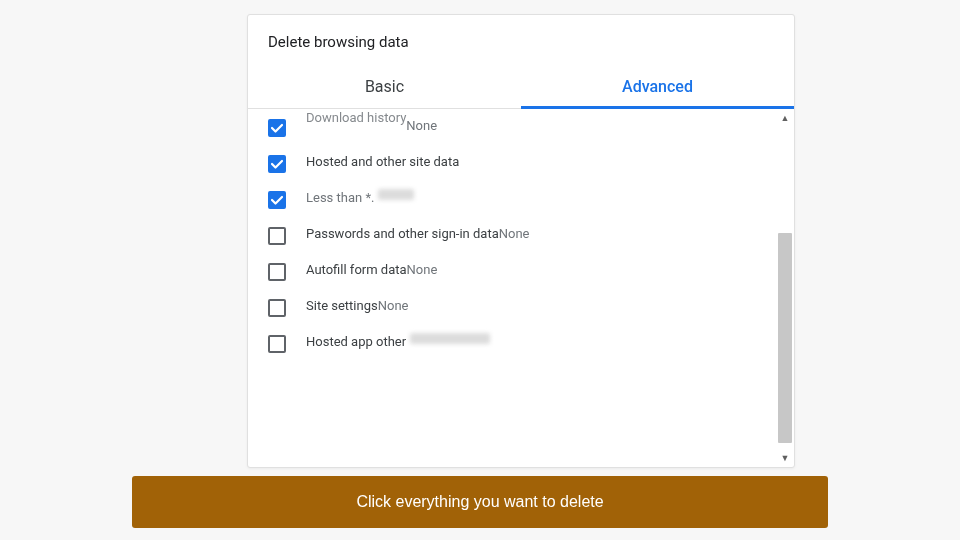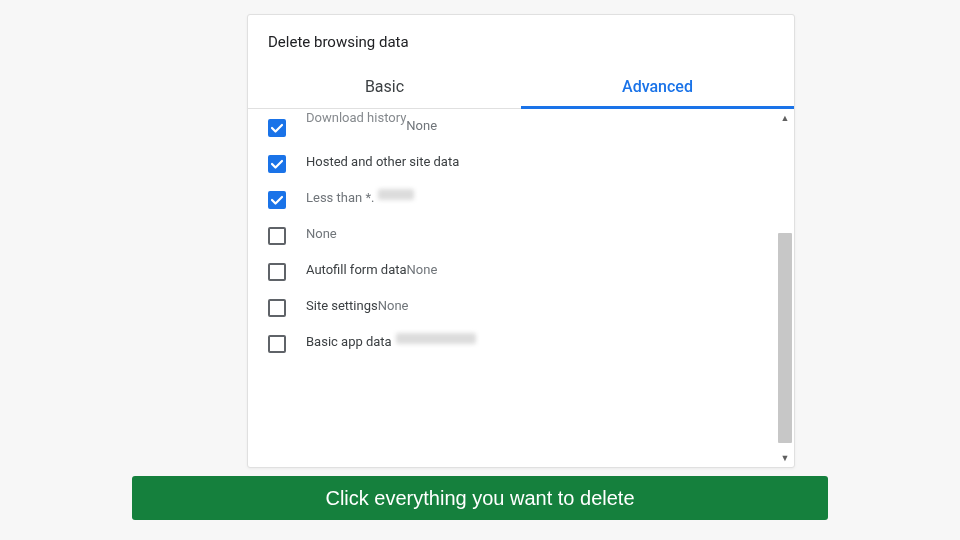--- a/index.html
+++ b/index.html
@@ -129,24 +129,24 @@
     align-items: center;
     justify-content: center;
     color: #606060;
     font-size: 9px;
   }
   .caption-bar {
     position: absolute;
     left: 132px;
     top: 476px;
     width: 696px;
-    height: 44px;
-    background: #15803d;
+    height: 52px;
+    background: #a16207;
     color: #fff;
-    font-size: 20px;
+    font-size: 16px;
     display: flex;
     align-items: center;
     justify-content: center;
     border-radius: 3px;
     font-family: "Segoe UI", Arial, sans-serif;
   }
 </style>
 </head>
 <body>
 
@@ -192,20 +192,21 @@
           <div class="item-text">
             <div class="item-sub">
               <span>Less than *.</span>
               <span class="blur" style="width: 36px;"></span>
             </div>
           </div>
         </div>
         <div class="item">
           <div class="checkbox"></div>
           <div class="item-text">
+            <div class="item-label">Passwords and other sign-in data</div>
             <div class="item-sub">
               <span>None</span>
             </div>
           </div>
         </div>
         <div class="item">
           <div class="checkbox"></div>
           <div class="item-text">
             <div class="item-label">Autofill form data</div>
             <div class="item-sub">
@@ -218,21 +219,21 @@
           <div class="item-text">
             <div class="item-label">Site settings</div>
             <div class="item-sub">
               <span>None</span>
             </div>
           </div>
         </div>
         <div class="item">
           <div class="checkbox"></div>
           <div class="item-text">
-            <div class="item-label">Basic app data</div>
+            <div class="item-label">Hosted app other</div>
             <div class="item-sub">
               <span></span>
               <span class="blur" style="width: 80px;"></span>
             </div>
           </div>
         </div>
       </div>
 
     <div class="scroll-arrow" style="top:2px;">▲</div>
     <div class="scrollbar-track">

